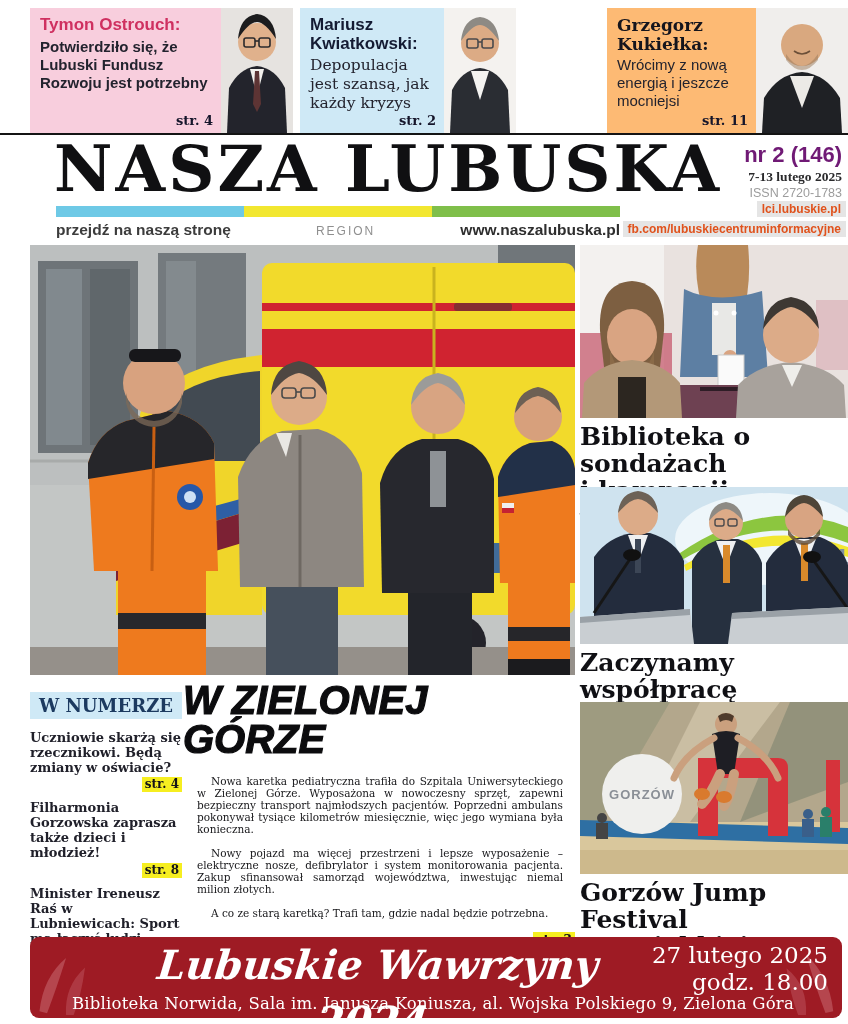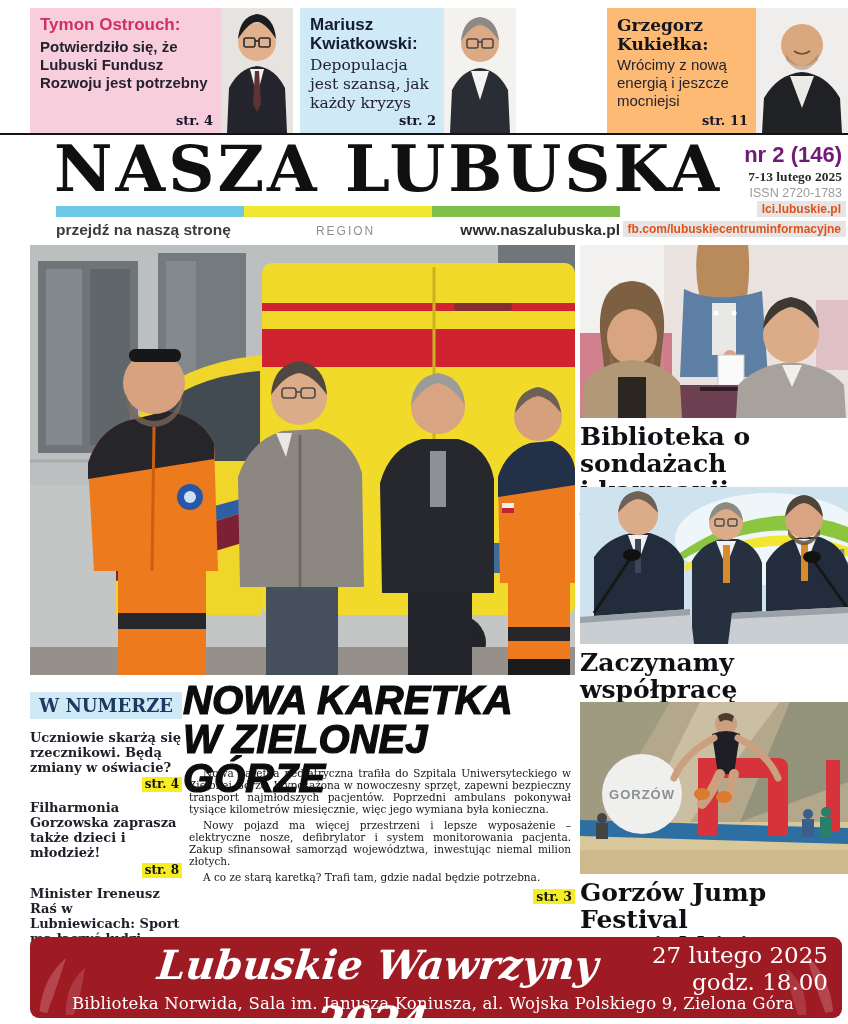--- a/index.html
+++ b/index.html
@@ -44,21 +44,21 @@
               font:700 12px/16px "Liberation Sans",sans-serif;padding:0 5px;}
 
   
   .lead-photo{position:absolute;left:30px;top:245px;width:545px;height:430px;}
   .lead-hl{position:absolute;left:183px;top:681px;width:396px;
            font:italic 700 40px/0.97 "Liberation Sans",sans-serif;color:#0c0c0e;
            -webkit-text-stroke:1.2px #0c0c0e;}
   .lead-body{position:absolute;left:185px;top:764px;width:390px;
              font-family:"DejaVu Serif",serif;font-size:10.5px;line-height:1.14;
              color:#17171a;text-align:justify;}
-  .lead-body p{margin:4px;text-indent:14px;}
+  .lead-body p{margin:12px;text-indent:14px;}
   .lead-page{margin-top:5px;text-align:right;}
   .badge-y{display:inline-block;background:#f6ee20;color:#141418;
            font:700 12.5px/15px "DejaVu Serif",serif;padding:0 3px;}
 
   
   .wn{position:absolute;left:30px;top:692px;width:152px;}
   .wn-head{background:#cfe9f6;color:#1c3a60;font:700 18px/27px "DejaVu Serif",serif;
            text-align:center;margin-bottom:11px;}
   .wn-item{font:700 13px/1.16 "DejaVu Serif",serif;color:#20202a;margin-bottom:8px;}
   .wn-page{text-align:right;margin-top:1px;}
@@ -230,21 +230,20 @@
       <path d="M468,232 Q476,206 500,198 L522,196 Q542,204 545,224 L545,338 L470,338 Z" fill="#ee7a1e"></path>
       <path d="M468,232 Q476,206 500,198 L522,196 Q542,204 545,224 L545,240 L468,252 Z" fill="#223048"></path>
       <rect x="472" y="258" width="12" height="5" fill="#efefef"></rect>
       <rect x="472" y="263" width="12" height="5" fill="#c42332"></rect>
       <circle cx="508" cy="172" r="24" fill="#d7a07c"></circle>
       <path d="M485,168 Q487,146 508,142 Q529,146 531,168 Q519,152 508,151 Q497,152 485,168 Z" fill="#6d6054"></path>
     </svg>
   </div>
 
   <div class="lead-hl">
-    <div>NOWA KARETKA</div>
     <div>W ZIELONEJ GÓRZE</div>
   </div>
   <div class="lead-body">
     <p>Nowa karetka pediatryczna trafiła do Szpitala Uniwersyteckiego w Zielonej Górze. Wyposażona w nowoczesny sprzęt, zapewni bezpieczny transport najmłodszych pacjentów. Poprzedni ambulans pokonywał tysiące kilometrów miesięcznie, więc jego wymiana była konieczna.</p>
     <p>Nowy pojazd ma więcej przestrzeni i lepsze wyposażenie – elektryczne nosze, defibrylator i system monitorowania pacjenta. Zakup sfinansował samorząd województwa, inwestując niemal milion złotych.</p>
     <p>A co ze starą karetką? Trafi tam, gdzie nadal będzie potrzebna.</p>
     <div class="lead-page"><span class="badge-y">str. 3</span></div>
   </div>
 
   <div class="wn">

